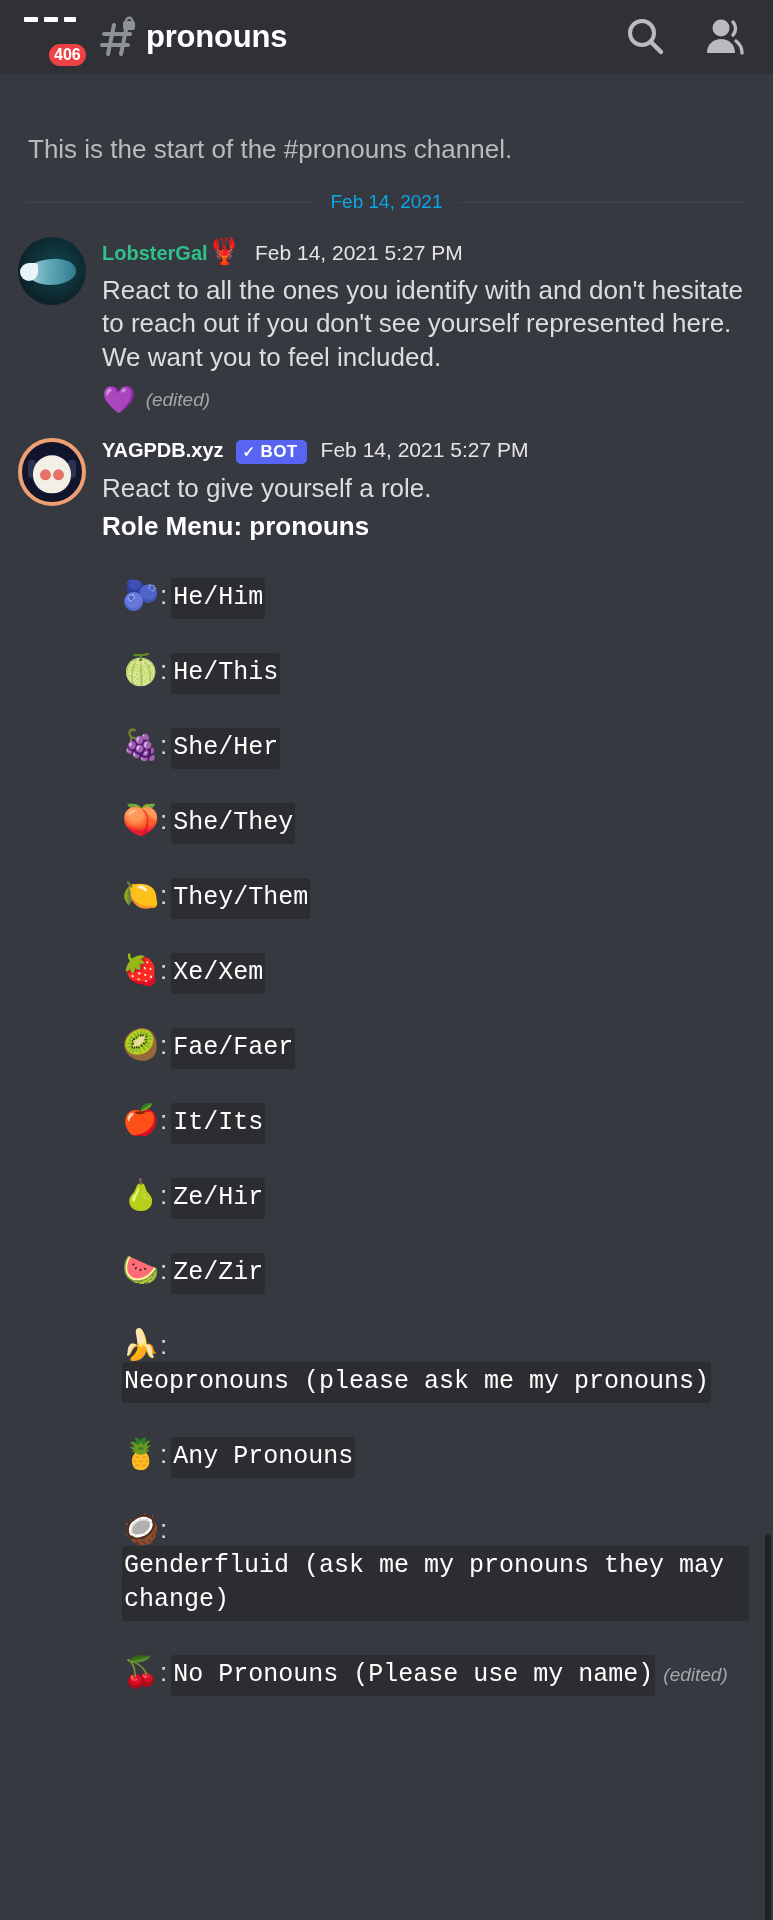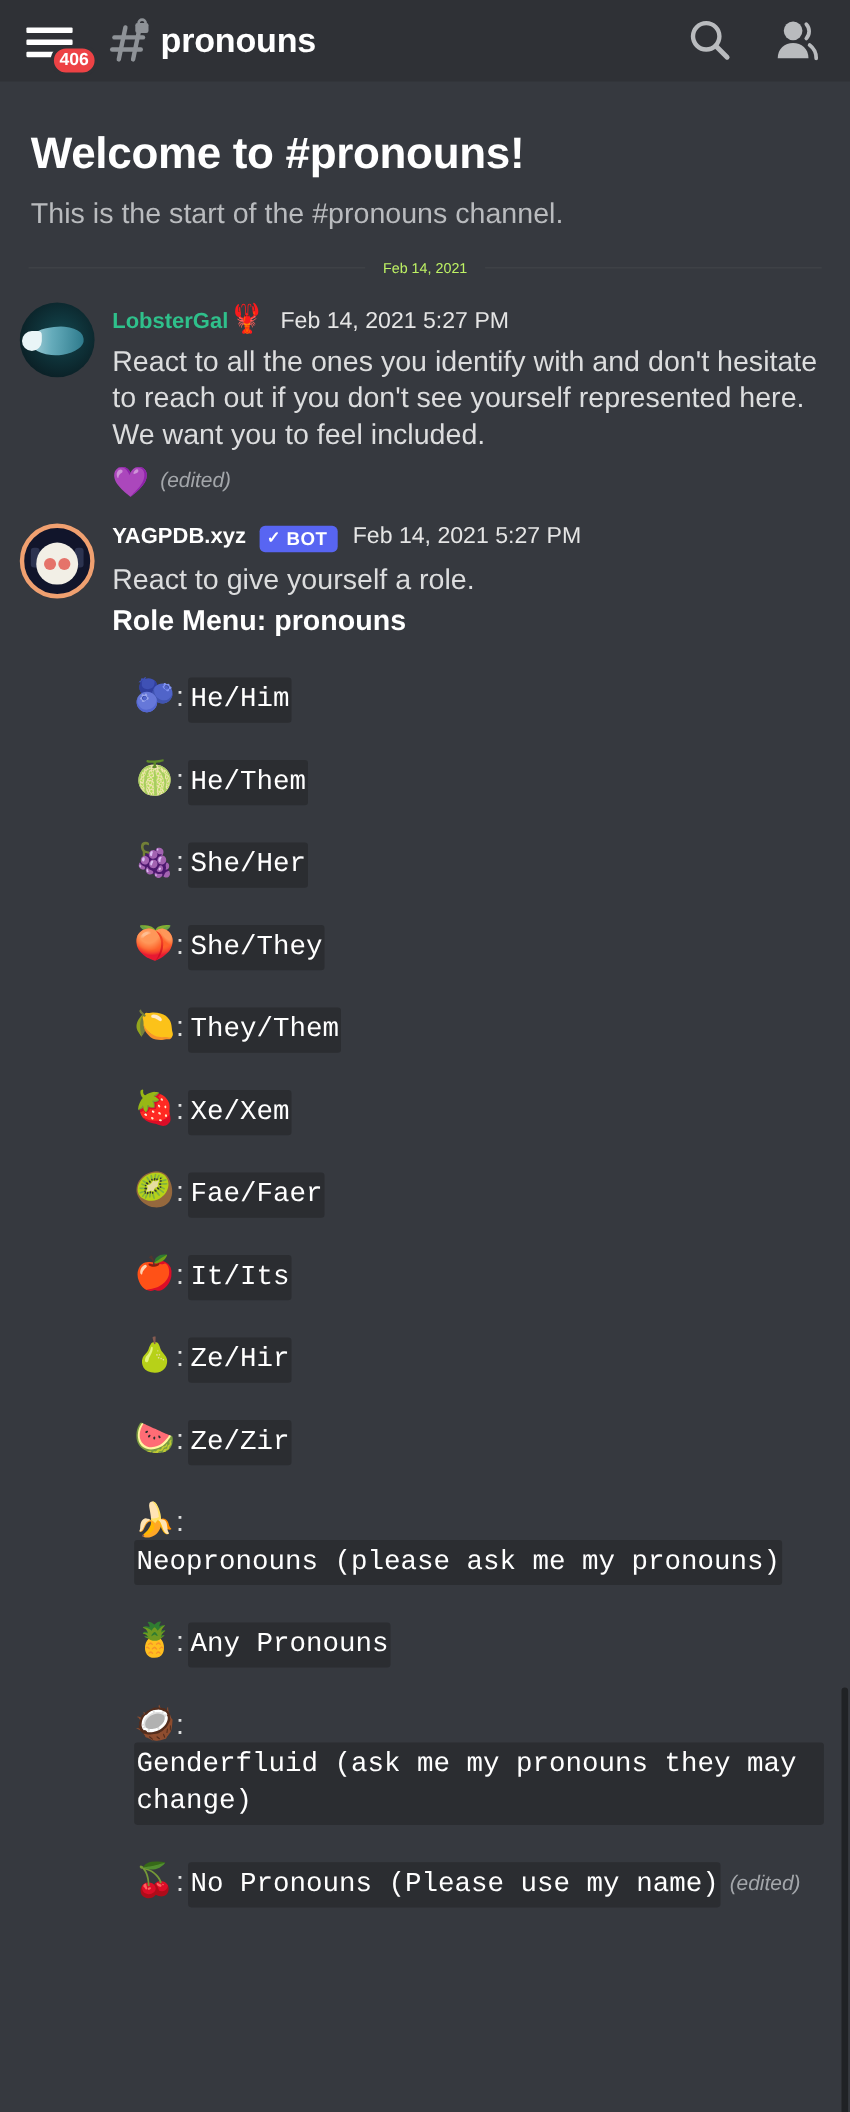--- a/index.html
+++ b/index.html
@@ -20,21 +20,21 @@
     align-items: center;
     padding: 0 22px 0 24px;
     position: relative;
   }
   .hamburger-wrap {
     position: relative;
     width: 52px;
     height: 44px;
     flex: 0 0 auto;
     display: flex;
-    flex-direction: column;
+    flex-direction: row;
     justify-content: center;
     gap: 6px;
     padding-top: 2px;
   }
   .hamburger-wrap .bar {
     height: 5px;
     background: #ffffff;
     border-radius: 1px;
   }
   .hamburger-wrap .bar.b1 { width: 42px; }
@@ -112,22 +112,22 @@
     display: flex;
     align-items: center;
     margin: 26px 26px 0 26px;
   }
   .divider .line {
     flex: 1 1 auto;
     height: 1px;
     background: #42454a;
   }
   .divider .label {
-    color: #bef264;
-    font-size: 13px;
+    color: #0ea5e9;
+    font-size: 19px;
     padding: 0 16px;
     white-space: nowrap;
   }
 
   
   .message {
     display: flex;
     padding: 24px 24px 0 18px;
   }
   .avatar {
@@ -342,21 +342,20 @@
       <path d="M5 38 c0-9 6.5-14 14-14 s14 5 14 14 z" fill="#b9bbbe"></path>
       <path d="M31 7 a9.5 9.5 0 0 1 0 13" fill="none" stroke="#b9bbbe" stroke-width="3.4" stroke-linecap="round"></path>
       <path d="M34 26 a15 15 0 0 1 6 12" fill="none" stroke="#b9bbbe" stroke-width="3.4" stroke-linecap="round"></path>
     </svg>
   </div>
 </div>
 
 <div class="chat">
 
   <div class="welcome">
-    <h1>Welcome to #pronouns!</h1>
     <p>This is the start of the #pronouns channel.</p>
   </div>
 
   <div class="divider">
     <div class="line"></div>
     <div class="label">Feb 14, 2021</div>
     <div class="line"></div>
   </div>
 
   <div class="message">
@@ -403,21 +402,21 @@
 
         <div class="role-row">
           <span class="role-emoji">🫐</span>
           <span class="role-colon">:</span>
           <span class="role-code">He/Him</span>
         </div>
 
         <div class="role-row">
           <span class="role-emoji">🍈</span>
           <span class="role-colon">:</span>
-          <span class="role-code">He/Them</span>
+          <span class="role-code">He/This</span>
         </div>
 
         <div class="role-row">
           <span class="role-emoji">🍇</span>
           <span class="role-colon">:</span>
           <span class="role-code">She/Her</span>
         </div>
 
         <div class="role-row">
           <span class="role-emoji">🍑</span>

